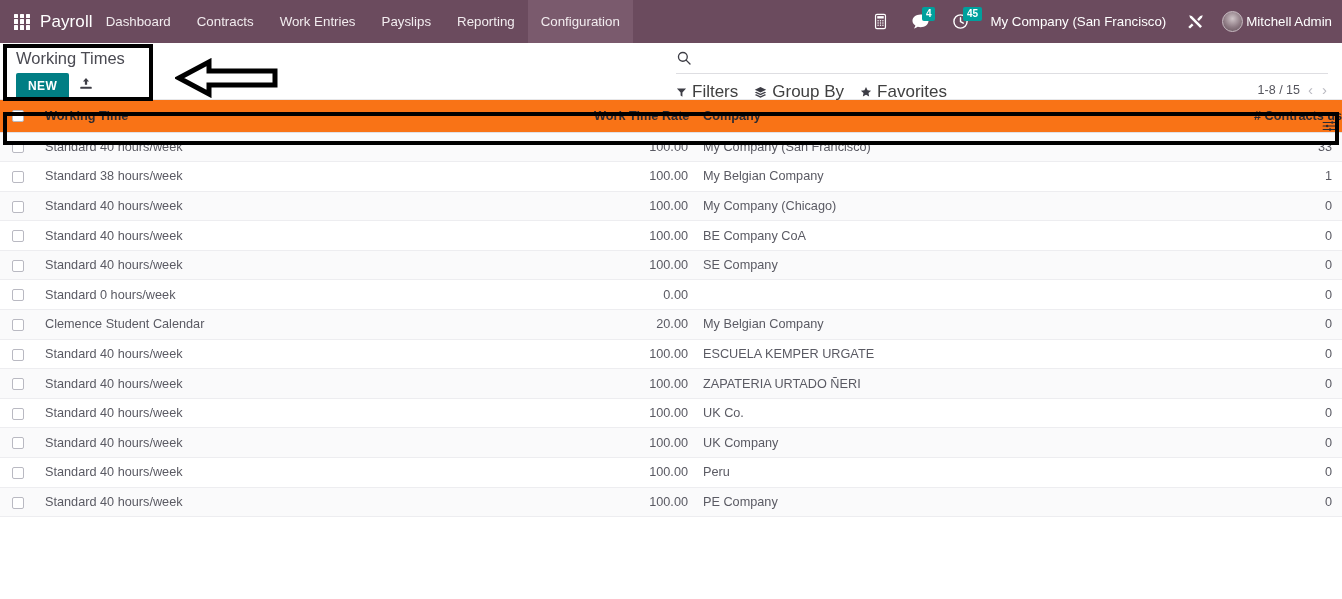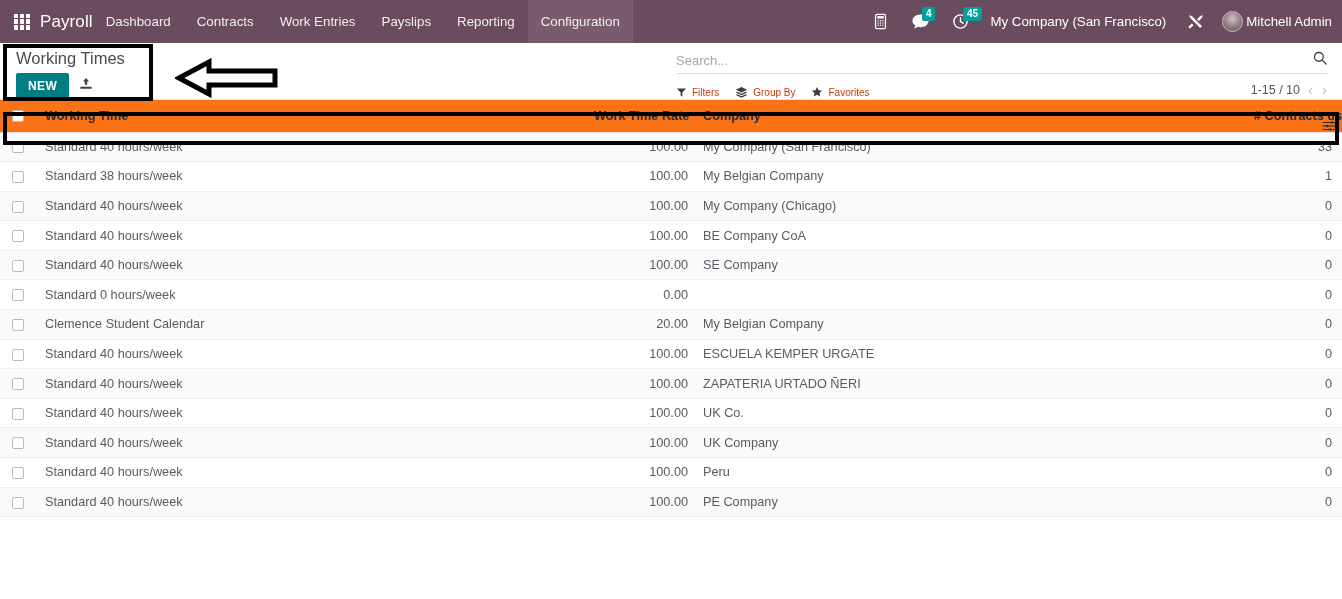--- a/index.html
+++ b/index.html
@@ -157,22 +157,22 @@
 
   .filter-row {
     display: flex; align-items: center;
     margin-top: 8px;
     height: 20px;
     position: relative;
   }
   .filter-btn {
     display: flex; align-items: center;
     gap: 5px;
-    font-size: 10px;
-    color: #c2410c;
+    font-size: 17px;
+    color: #404040;
     margin-right: 16px;
     cursor: pointer;
     white-space: nowrap;
   }
   .pager {
     position: absolute;
     right: 0; top: 0;
     display: flex; align-items: center;
     gap: 7px;
     font-size: 12.5px;
@@ -350,21 +350,20 @@
           <svg width="16" height="16" viewBox="0 0 24 24" fill="#3d3d45">
             <path d="M12 3l4.6 5.3h-2.9V13h-3.4V8.3H7.4z"></path>
             <rect x="3.4" y="16.2" width="17.2" height="3.1" rx="1"></rect>
           </svg>
         </span>
       </div>
     </div>
 
     <div class="search-wrap">
       <div class="search-line">
-        <input class="search-input" type="text" placeholder="Search..." style="">
         <span class="search-magnifier">
           <svg width="16" height="16" viewBox="0 0 24 24" fill="none" stroke="#3d3d45" stroke-width="2">
             <circle cx="10.3" cy="10.3" r="6.6"></circle>
             <path d="M15.2 15.2L21 21" stroke-linecap="round"></path>
           </svg>
         </span>
       </div>
 
       <div class="filter-row">
         <div class="filter-btn">
@@ -382,21 +381,21 @@
           <span>Group By</span>
         </div>
         <div class="filter-btn">
           <svg width="12" height="12" viewBox="0 0 24 24" fill="#3d3d45">
             <path d="M12 1.8l3.1 6.6 7.1.9-5.2 4.9 1.3 7-6.3-3.5-6.3 3.5 1.3-7L1.8 9.3l7.1-.9z"></path>
           </svg>
           <span>Favorites</span>
         </div>
 
         <div class="pager">
-          <span>1-15 / 10</span>
+          <span>1-8 / 15</span>
           <span class="pager-arrow">‹</span>
           <span class="pager-arrow">›</span>
         </div>
       </div>
     </div>
   </div>
 
   <div class="list-wrap">
     <table class="list">
       <thead>

